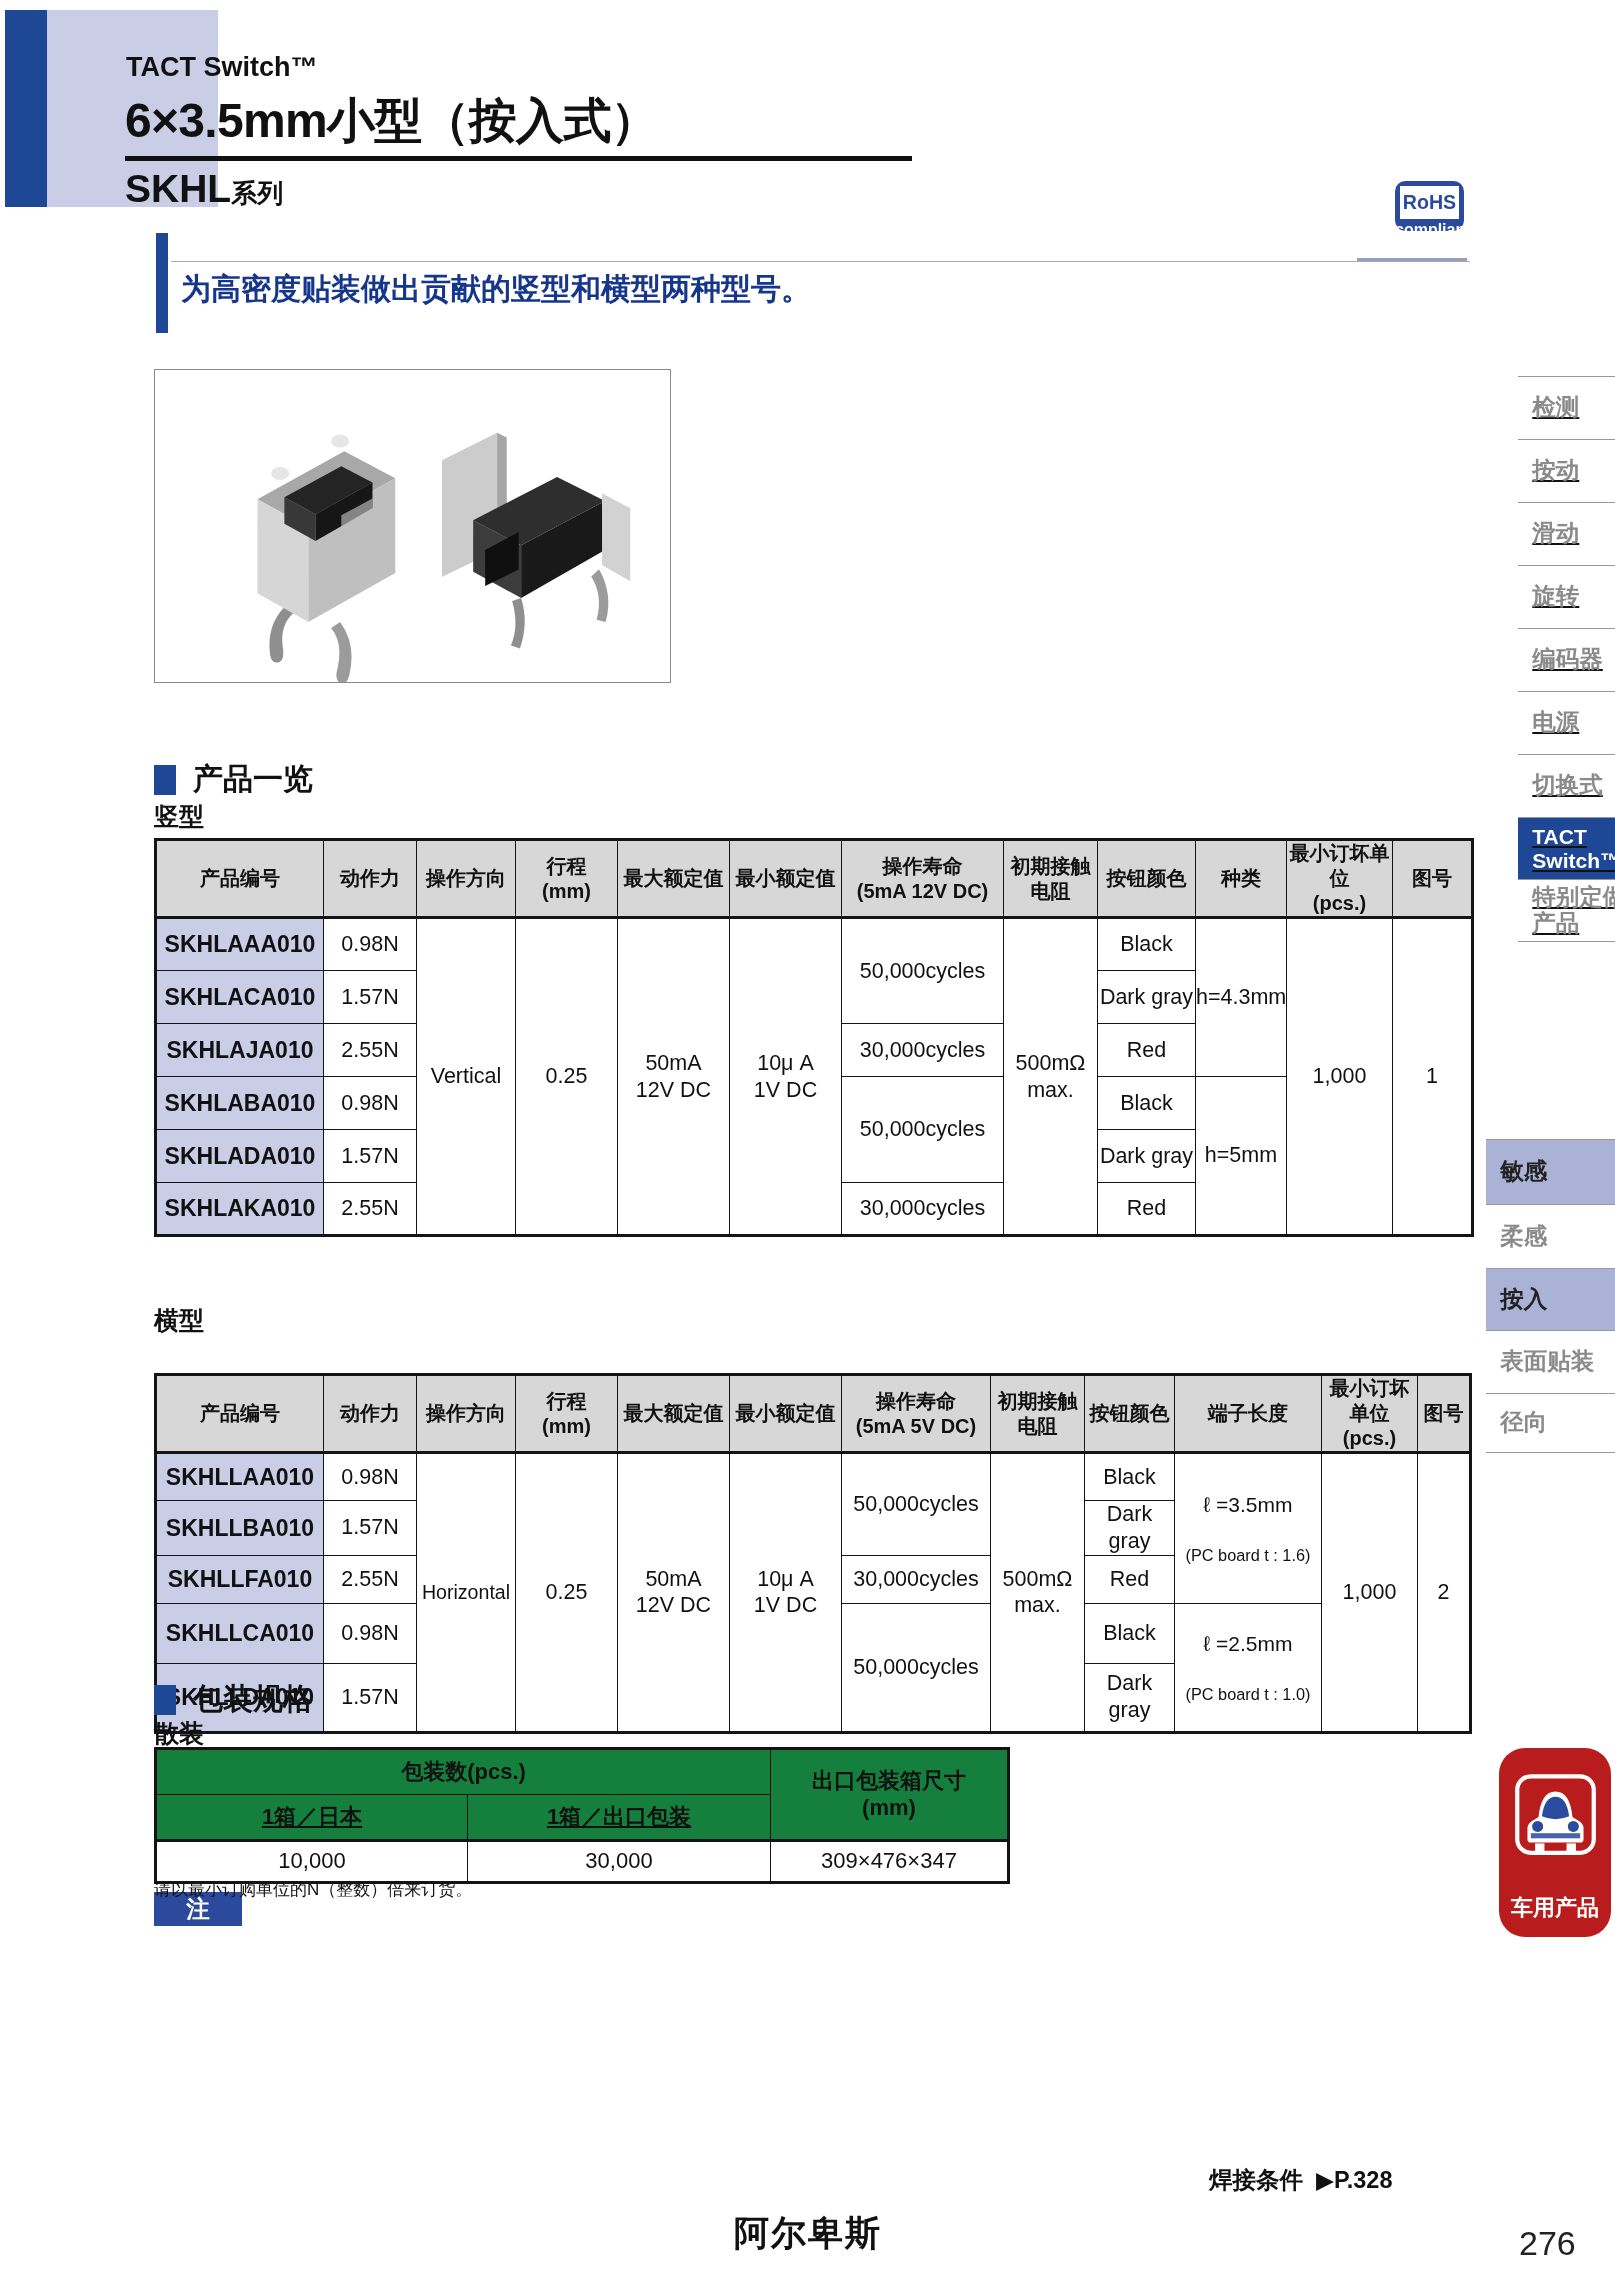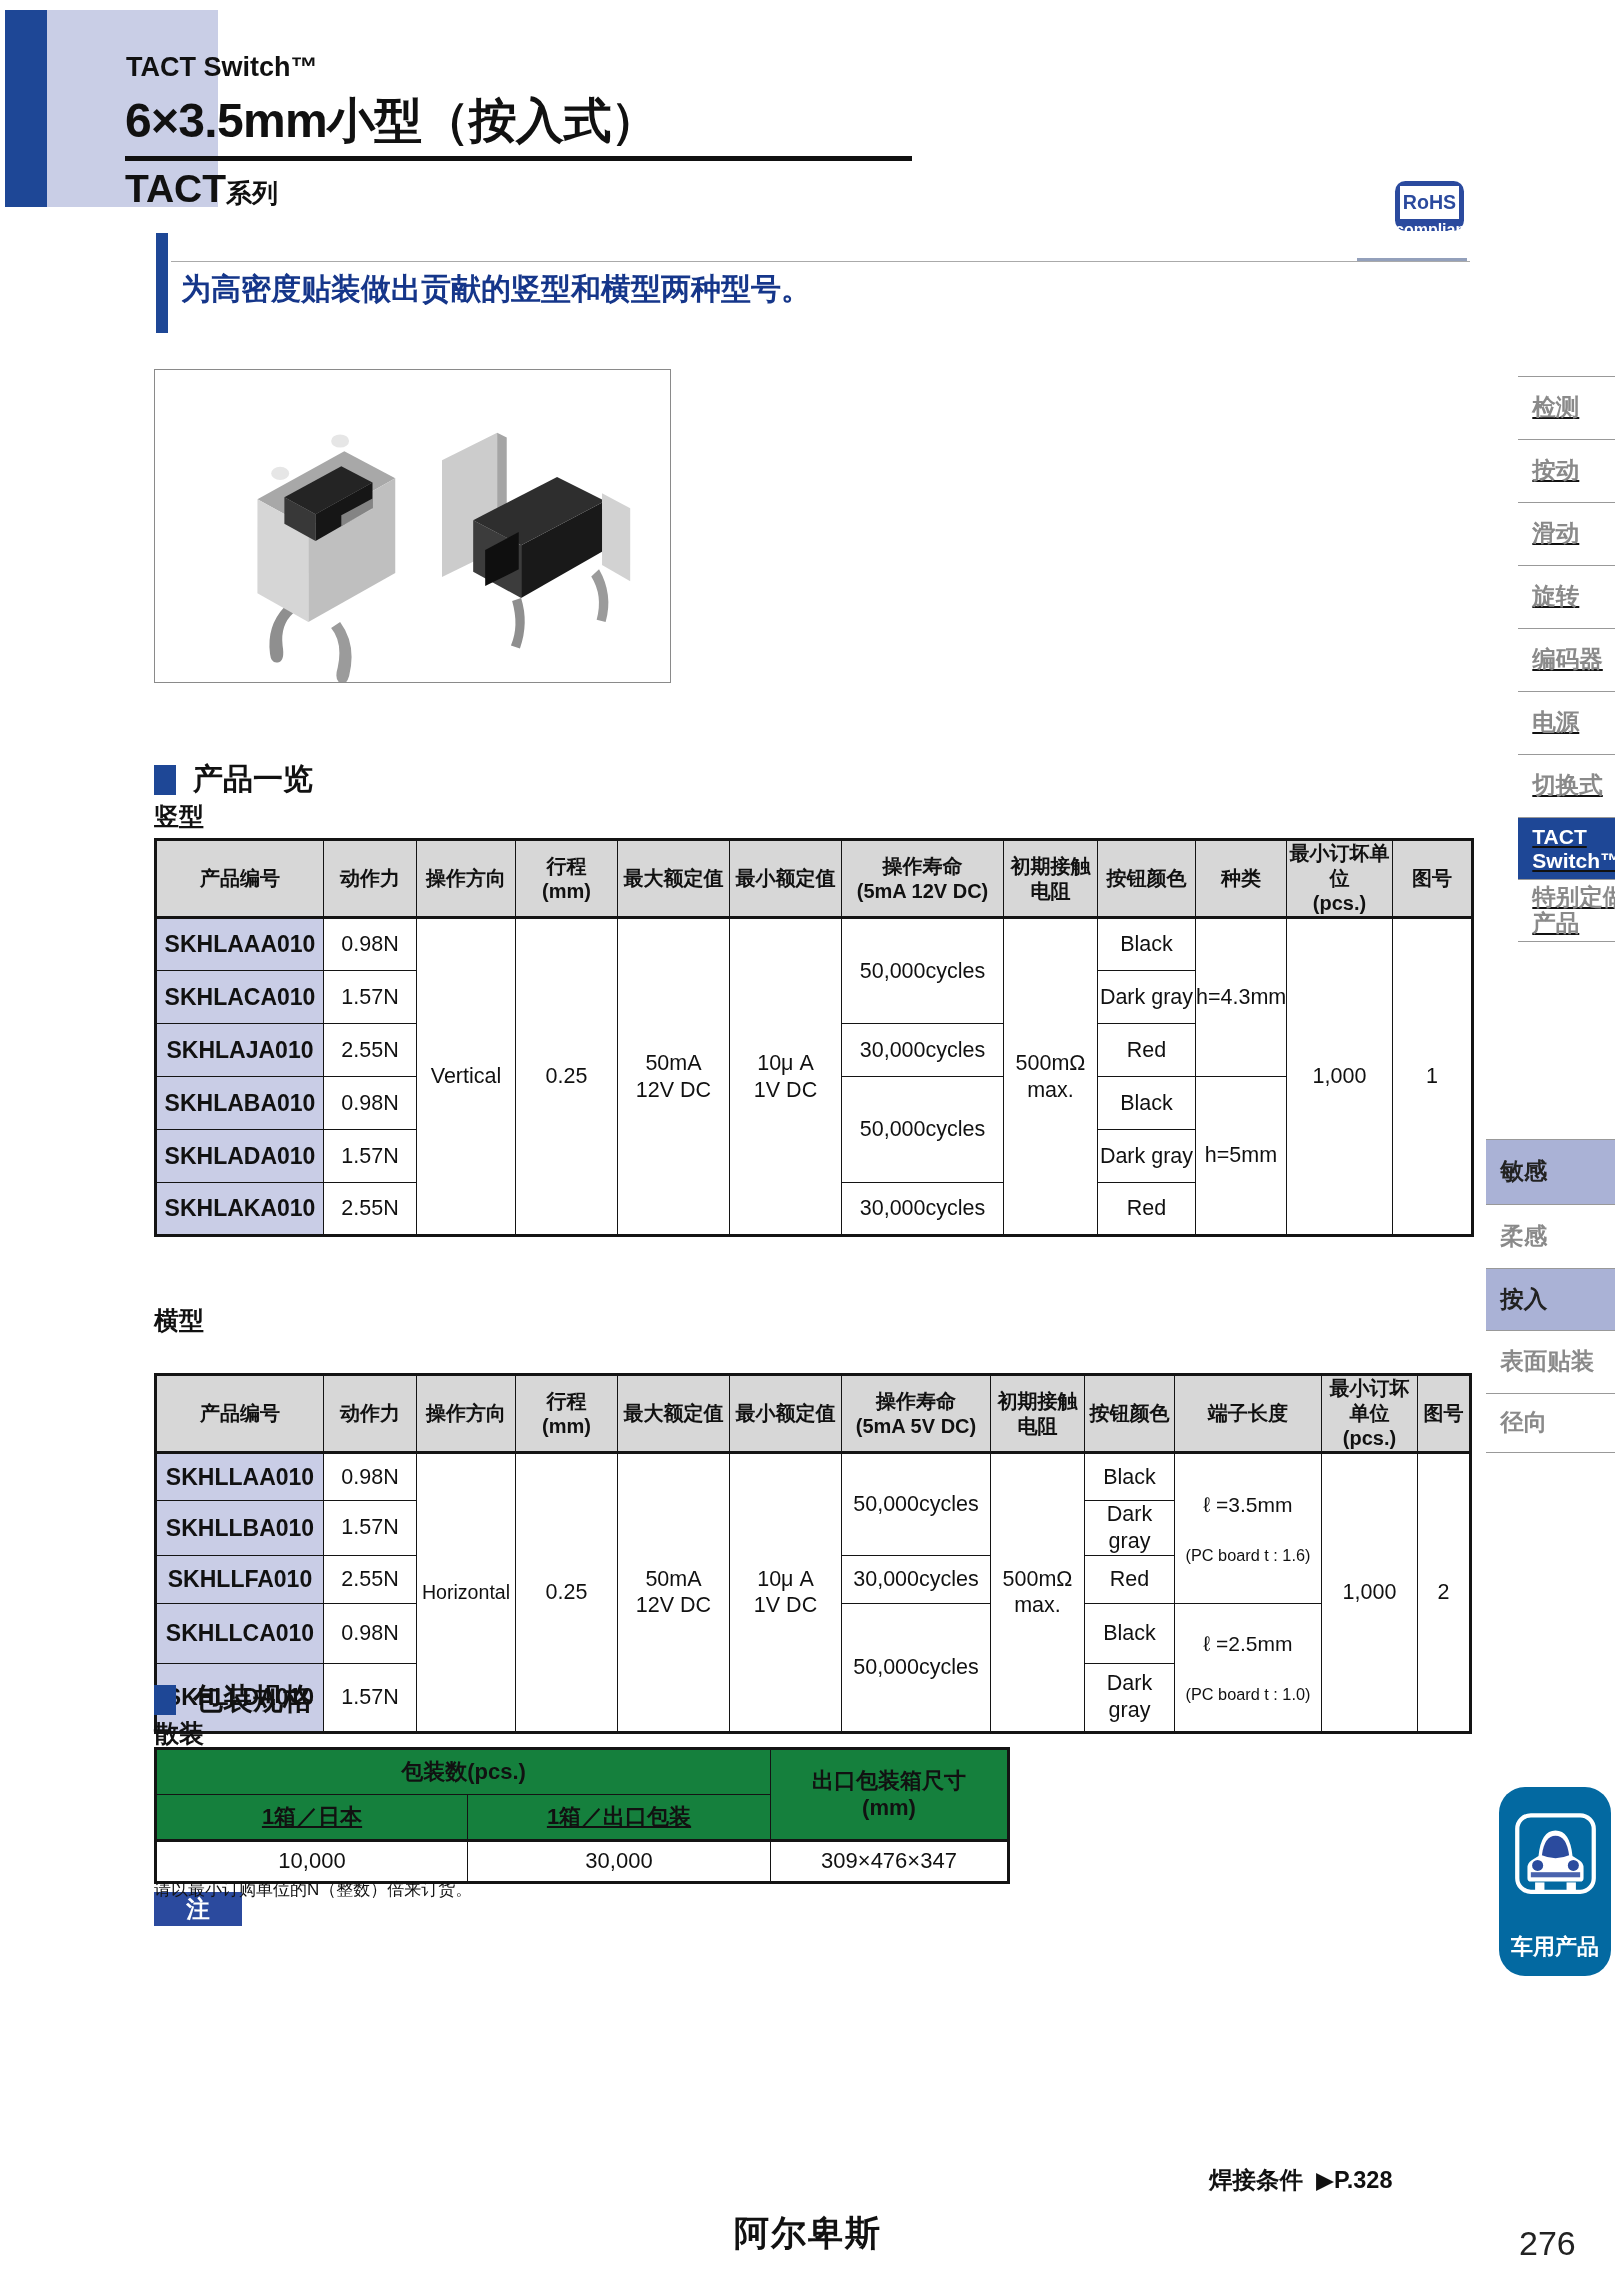--- a/index.html
+++ b/index.html
@@ -34,21 +34,21 @@
   
   .side-upper{position:absolute;left:1518px;top:376px;width:130px;text-decoration:underline;}
   .side-lower{position:absolute;left:1486px;top:1139px;width:130px;}
   .side-item{box-sizing:border-box;height:63px;display:flex;align-items:center;padding-left:14.3px;
         font-weight:bold;font-size:23.5px;color:#8a8a8a;border-top:1.3px solid #999;white-space:pre-line;line-height:1.1;}
   .side-item.active{background:#1e4796;color:#fff;font-size:21px;height:62px;}
   .side-item.special{border-bottom:1.3px solid #999;}
   .side-item.hl{background:#aab2d6;color:#222;border-top:1.3px solid #999;border-bottom:1.3px solid #999;}
   .side-item.noline{border-top:none;}
 
-  .car-badge{position:absolute;left:1499px;top:1787px;width:112px;height:189px;background:#0369a1;
+  .car-badge{position:absolute;left:1499px;top:1748px;width:112px;height:189px;background:#b91c1c;
         border-radius:26px;}
   .car-badge svg{position:absolute;left:13.7px;top:23.5px;}
   .car-label{position:absolute;left:0;bottom:14.3px;width:100%;text-align:center;color:#fff;
         font-size:22px;font-weight:bold;}
 
   
   .sect{position:absolute;display:flex;align-items:center;gap:17px;font-size:30px;font-weight:bold;}
   .sect .sq{width:22px;height:30px;background:#1e4796;display:inline-block;}
   .sublabel{position:absolute;font-size:25px;font-weight:bold;}
 
@@ -94,21 +94,21 @@
 <body>
 
 <div class="page">
 
   <div class="edge-bar"></div>
   <div class="title-block"></div>
   <div class="brand">TACT Switch™</div>
   <div class="page-title">6×3.5mm小型（按入式）</div>
   <div class="title-underline"></div>
   <div class="series">
-    <span class="nm">TACT</span><span class="sfx">系列</span>
+    <span class="nm">SKHL</span><span class="sfx">系列</span>
   </div>
   <div class="rohs">
     <div class="rohs-top">RoHS</div>
     <div class="rohs-bottom">compliant</div>
   </div>
   <div class="rohs-underline"></div>
 
   <div class="slogan-bar"></div>
   <div class="slogan-line"></div>
   <div class="tagline">为高密度贴装做出贡献的竖型和横型两种型号。</div>

